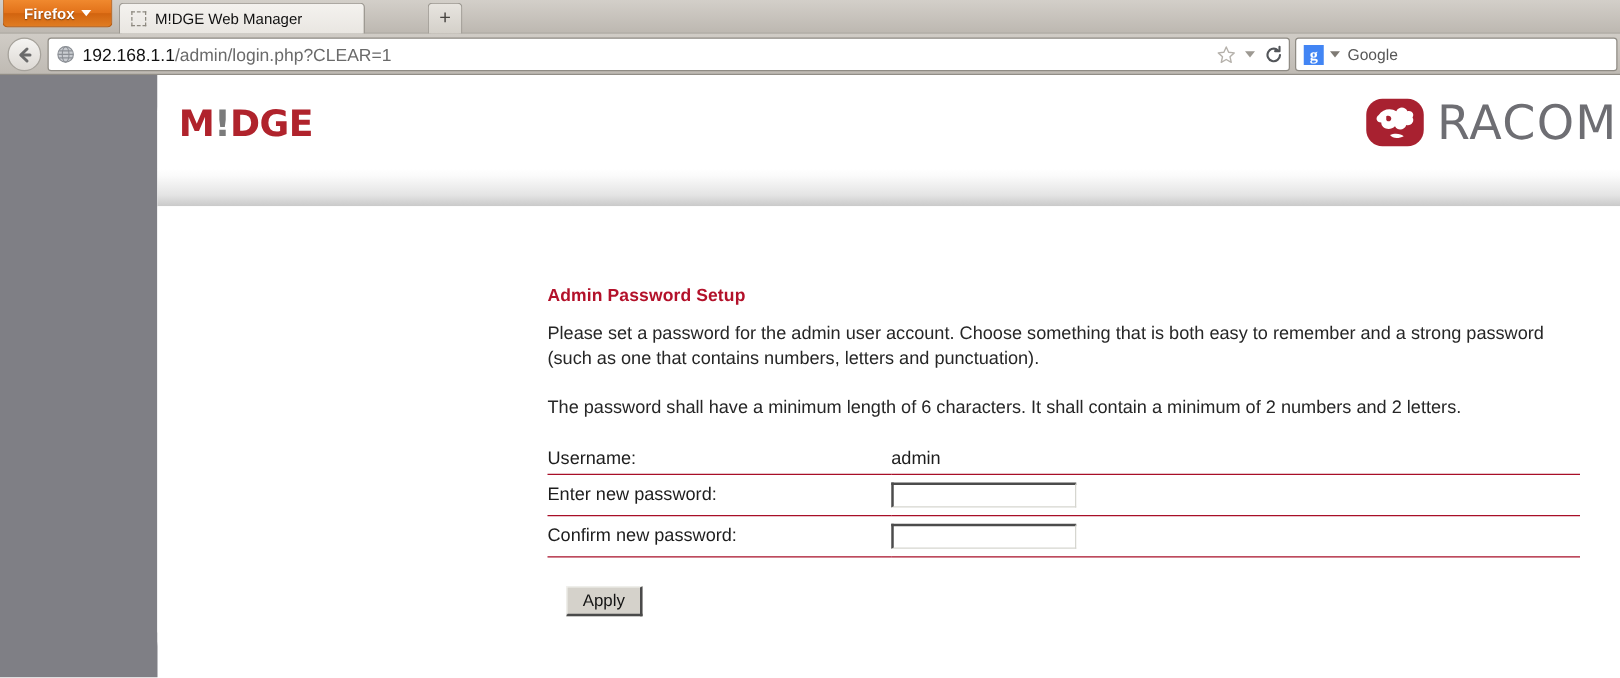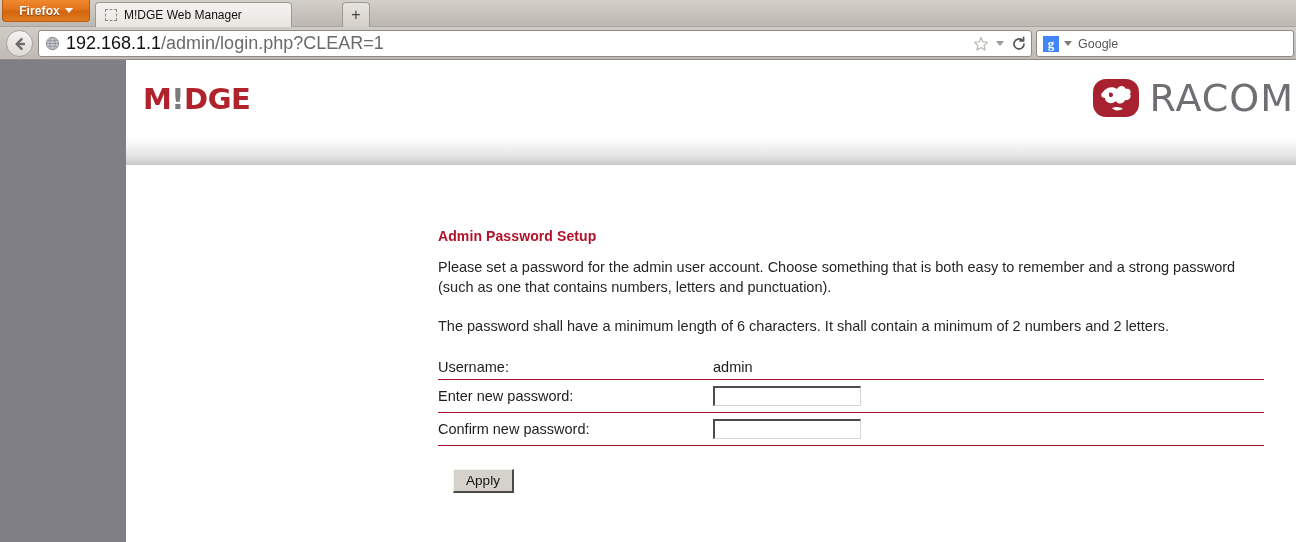--- a/index.html
+++ b/index.html
@@ -143,21 +143,21 @@
     border: 1px solid #8f8b84;
     border-radius: 3px;
     display: flex;
     align-items: center;
     padding: 0 4px 0 6px;
     cursor: text;
   }
   #url-favicon { flex: 0 0 auto; margin-right: 6px; }
   #url-text {
     flex: 1 1 auto;
-    font-size: 18px;
+    font-size: 14px;
     color: #1a1a1a;
     white-space: nowrap;
     overflow: hidden;
   }
   #url-text .host { color: #111111; }
   #url-text .path { color: #6a6a6a; }
 
   .url-icons {
     flex: 0 0 auto;
     display: flex;

